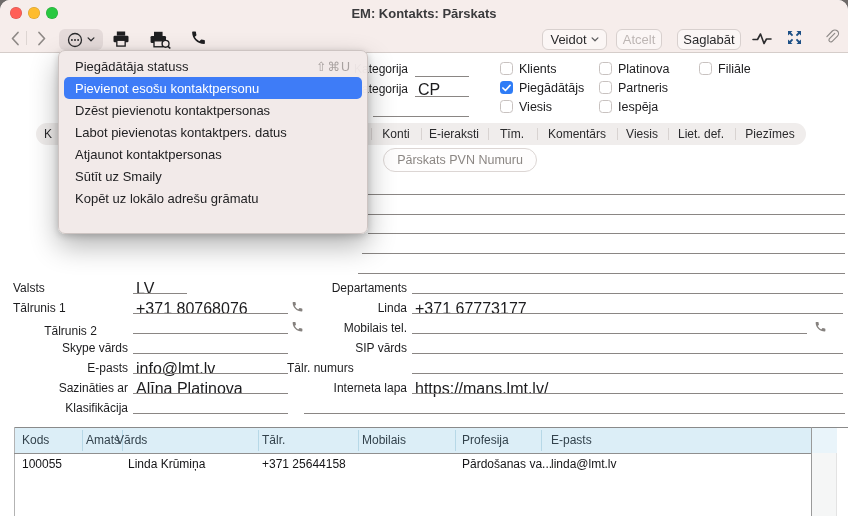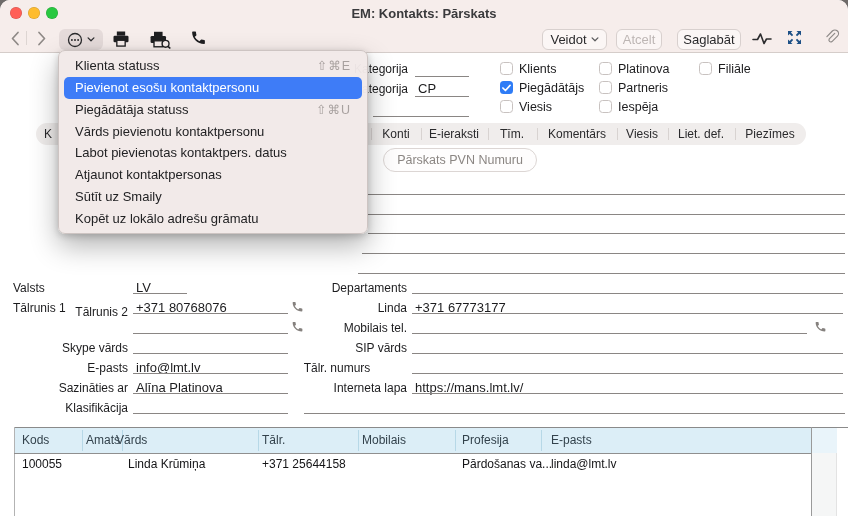--- a/index.html
+++ b/index.html
@@ -10,21 +10,21 @@
   .tl{position:absolute;top:7px;width:12px;height:12px;border-radius:50%;box-shadow:inset 0 0 0 .5px rgba(0,0,0,.18)}
   .title{position:absolute;top:6px;left:0;right:0;text-align:center;font-size:13px;font-weight:bold;color:#3a3a3c}
   .navbtn{position:absolute;top:28px;width:20px;height:20px;display:flex;align-items:center;justify-content:center}
   .navsep{position:absolute;left:26px;top:31px;width:1px;height:14px;background:#ddd5d2}
   .opsbtn{position:absolute;left:59px;top:29px;width:44px;height:21px;background:#e5dbda;border-radius:6px;display:flex;align-items:center;justify-content:center;gap:4px}
   .toolicon{position:absolute;top:29px;display:flex;align-items:center;justify-content:center}
   .tbtn{position:absolute;top:29px;height:21px;border:1px solid #d8d0ce;border-radius:6px;background:#fbf6f5;font-size:13px;color:#2a2a2c;display:flex;align-items:center;justify-content:center;gap:4px;white-space:nowrap}
   .tbtn.disabled{color:#bdb6b4}
   
   .lbl{position:absolute;font-size:12px;color:#1c1c1e;white-space:nowrap}
-  .val{position:absolute;font-size:13px;color:#1c1c1e;white-space:nowrap}
+  .val{position:absolute;font-size:16px;color:#1c1c1e;white-space:nowrap}
   .ln{position:absolute;height:0;border-top:1px solid #8a8684}
   .phicon{position:absolute}
   .cb{position:absolute;width:13px;height:13px;border:1.5px solid #c8c2c0;border-radius:3.5px;background:#fff}
   .cb.on{border:none;background:#2e7cf6;display:flex;align-items:center;justify-content:center}
   .cblbl{position:absolute;font-size:12.5px;color:#1c1c1e;white-space:nowrap}
   
   .tabbar{position:absolute;left:36px;top:123px;width:770px;height:22px;background:#f0edec;border-radius:11px;font-size:12px;color:#2a2a2c}
   .tab{position:absolute;top:4px;transform:translateX(-50%);white-space:nowrap}
   .tab-first{position:absolute;left:8px;top:4px;transform:none}
   .tabsep{position:absolute;top:5px;width:1px;height:12px;background:#d8d3d1}
@@ -196,21 +196,21 @@
 
   <div class="lbl" style="left:13px;top:301px;width:115px;text-align:left">Tālrunis 1</div>
   <div class="val" style="left:136px;top:300px">+371 80768076</div>
   <div class="ln" style="left:133px;top:313px;width:155px"></div>
   <div class="phicon" style="left:291px;top:299px">
     <svg width="13" height="13" viewBox="0 0 24 24">
         <path fill="#85817e" d="M6.62 10.79a15.05 15.05 0 0 0 6.59 6.59l2.2-2.2a1 1 0 0 1 1.02-.24c1.12.37 2.33.57 3.57.57a1 1 0 0 1 1 1V20a1 1 0 0 1-1 1C10.4 21 3 13.6 3 4.5a1 1 0 0 1 1-1H7.5a1 1 0 0 1 1 1c0 1.24.2 2.45.57 3.57a1 1 0 0 1-.24 1.02l-2.21 2.2z"></path>
       </svg>
   </div>
 
-  <div class="lbl" style="left:13px;top:305px;width:115px;text-align:right">Tālrunis 2</div>
+  <div class="lbl" style="left:13px;top:324px;width:115px;text-align:center">Tālrunis 2</div>
   <div class="ln" style="left:133px;top:333px;width:155px"></div>
   <div class="phicon" style="left:291px;top:319px">
     <svg width="13" height="13" viewBox="0 0 24 24">
         <path fill="#85817e" d="M6.62 10.79a15.05 15.05 0 0 0 6.59 6.59l2.2-2.2a1 1 0 0 1 1.02-.24c1.12.37 2.33.57 3.57.57a1 1 0 0 1 1 1V20a1 1 0 0 1-1 1C10.4 21 3 13.6 3 4.5a1 1 0 0 1 1-1H7.5a1 1 0 0 1 1 1c0 1.24.2 2.45.57 3.57a1 1 0 0 1-.24 1.02l-2.21 2.2z"></path>
       </svg>
   </div>
 
   <div class="lbl" style="left:13px;top:341px;width:115px;text-align:right">Skype vārds</div>
   <div class="ln" style="left:133px;top:353px;width:155px"></div>
 
@@ -237,21 +237,21 @@
   <div class="ln" style="left:412px;top:333px;width:395px"></div>
   <div class="phicon" style="left:814px;top:319px">
     <svg width="13" height="13" viewBox="0 0 24 24">
         <path fill="#85817e" d="M6.62 10.79a15.05 15.05 0 0 0 6.59 6.59l2.2-2.2a1 1 0 0 1 1.02-.24c1.12.37 2.33.57 3.57.57a1 1 0 0 1 1 1V20a1 1 0 0 1-1 1C10.4 21 3 13.6 3 4.5a1 1 0 0 1 1-1H7.5a1 1 0 0 1 1 1c0 1.24.2 2.45.57 3.57a1 1 0 0 1-.24 1.02l-2.21 2.2z"></path>
       </svg>
   </div>
 
   <div class="lbl" style="left:287px;top:341px;width:120px;text-align:right">SIP vārds</div>
   <div class="ln" style="left:412px;top:353px;width:431px"></div>
 
-  <div class="lbl" style="left:277px;top:361px;width:120px;text-align:center">Tālr. numurs</div>
+  <div class="lbl" style="left:287px;top:361px;width:120px;text-align:left">Tālr. numurs</div>
   <div class="ln" style="left:412px;top:373px;width:431px"></div>
 
   <div class="lbl" style="left:287px;top:381px;width:120px;text-align:right">Interneta lapa</div>
   <div class="val" style="left:415px;top:380px">https://mans.lmt.lv/</div>
   <div class="ln" style="left:412px;top:393px;width:431px"></div>
 
   <div class="t-head"></div>
   <div class="gutter"></div>
   <div class="gutter-head"></div>
   <div class="t-top"></div>
@@ -276,32 +276,28 @@
   <div>
     <div class="td" style="left:22px">100055</div>
     <div class="td" style="left:128px">Linda Krūmiņa</div>
     <div class="td" style="left:262px">+371 25644158</div>
     <div class="td" style="left:462px">Pārdošanas va...</div>
     <div class="td" style="left:551px">linda@lmt.lv</div>
   </div>
 
   <div class="menu">
     <div class="mi">
-      <span>Klienta statuss</span>
-      <span class="sc">⇧⌘E</span>
+      <span>Piegādātāja statuss</span>
+      <span class="sc">⇧⌘U</span>
     </div>
     <div class="mi hl">
       <span>Pievienot esošu kontaktpersonu</span>
     </div>
     <div class="mi">
-      <span>Piegādātāja statuss</span>
-      <span class="sc">⇧⌘U</span>
-    </div>
-    <div class="mi">
-      <span>Vārds pievienotu kontaktpersonu</span>
+      <span>Dzēst pievienotu kontaktpersonas</span>
     </div>
     <div class="mi">
       <span>Labot pievienotas kontaktpers. datus</span>
     </div>
     <div class="mi">
       <span>Atjaunot kontaktpersonas</span>
     </div>
     <div class="mi">
       <span>Sūtīt uz Smaily</span>
     </div>

